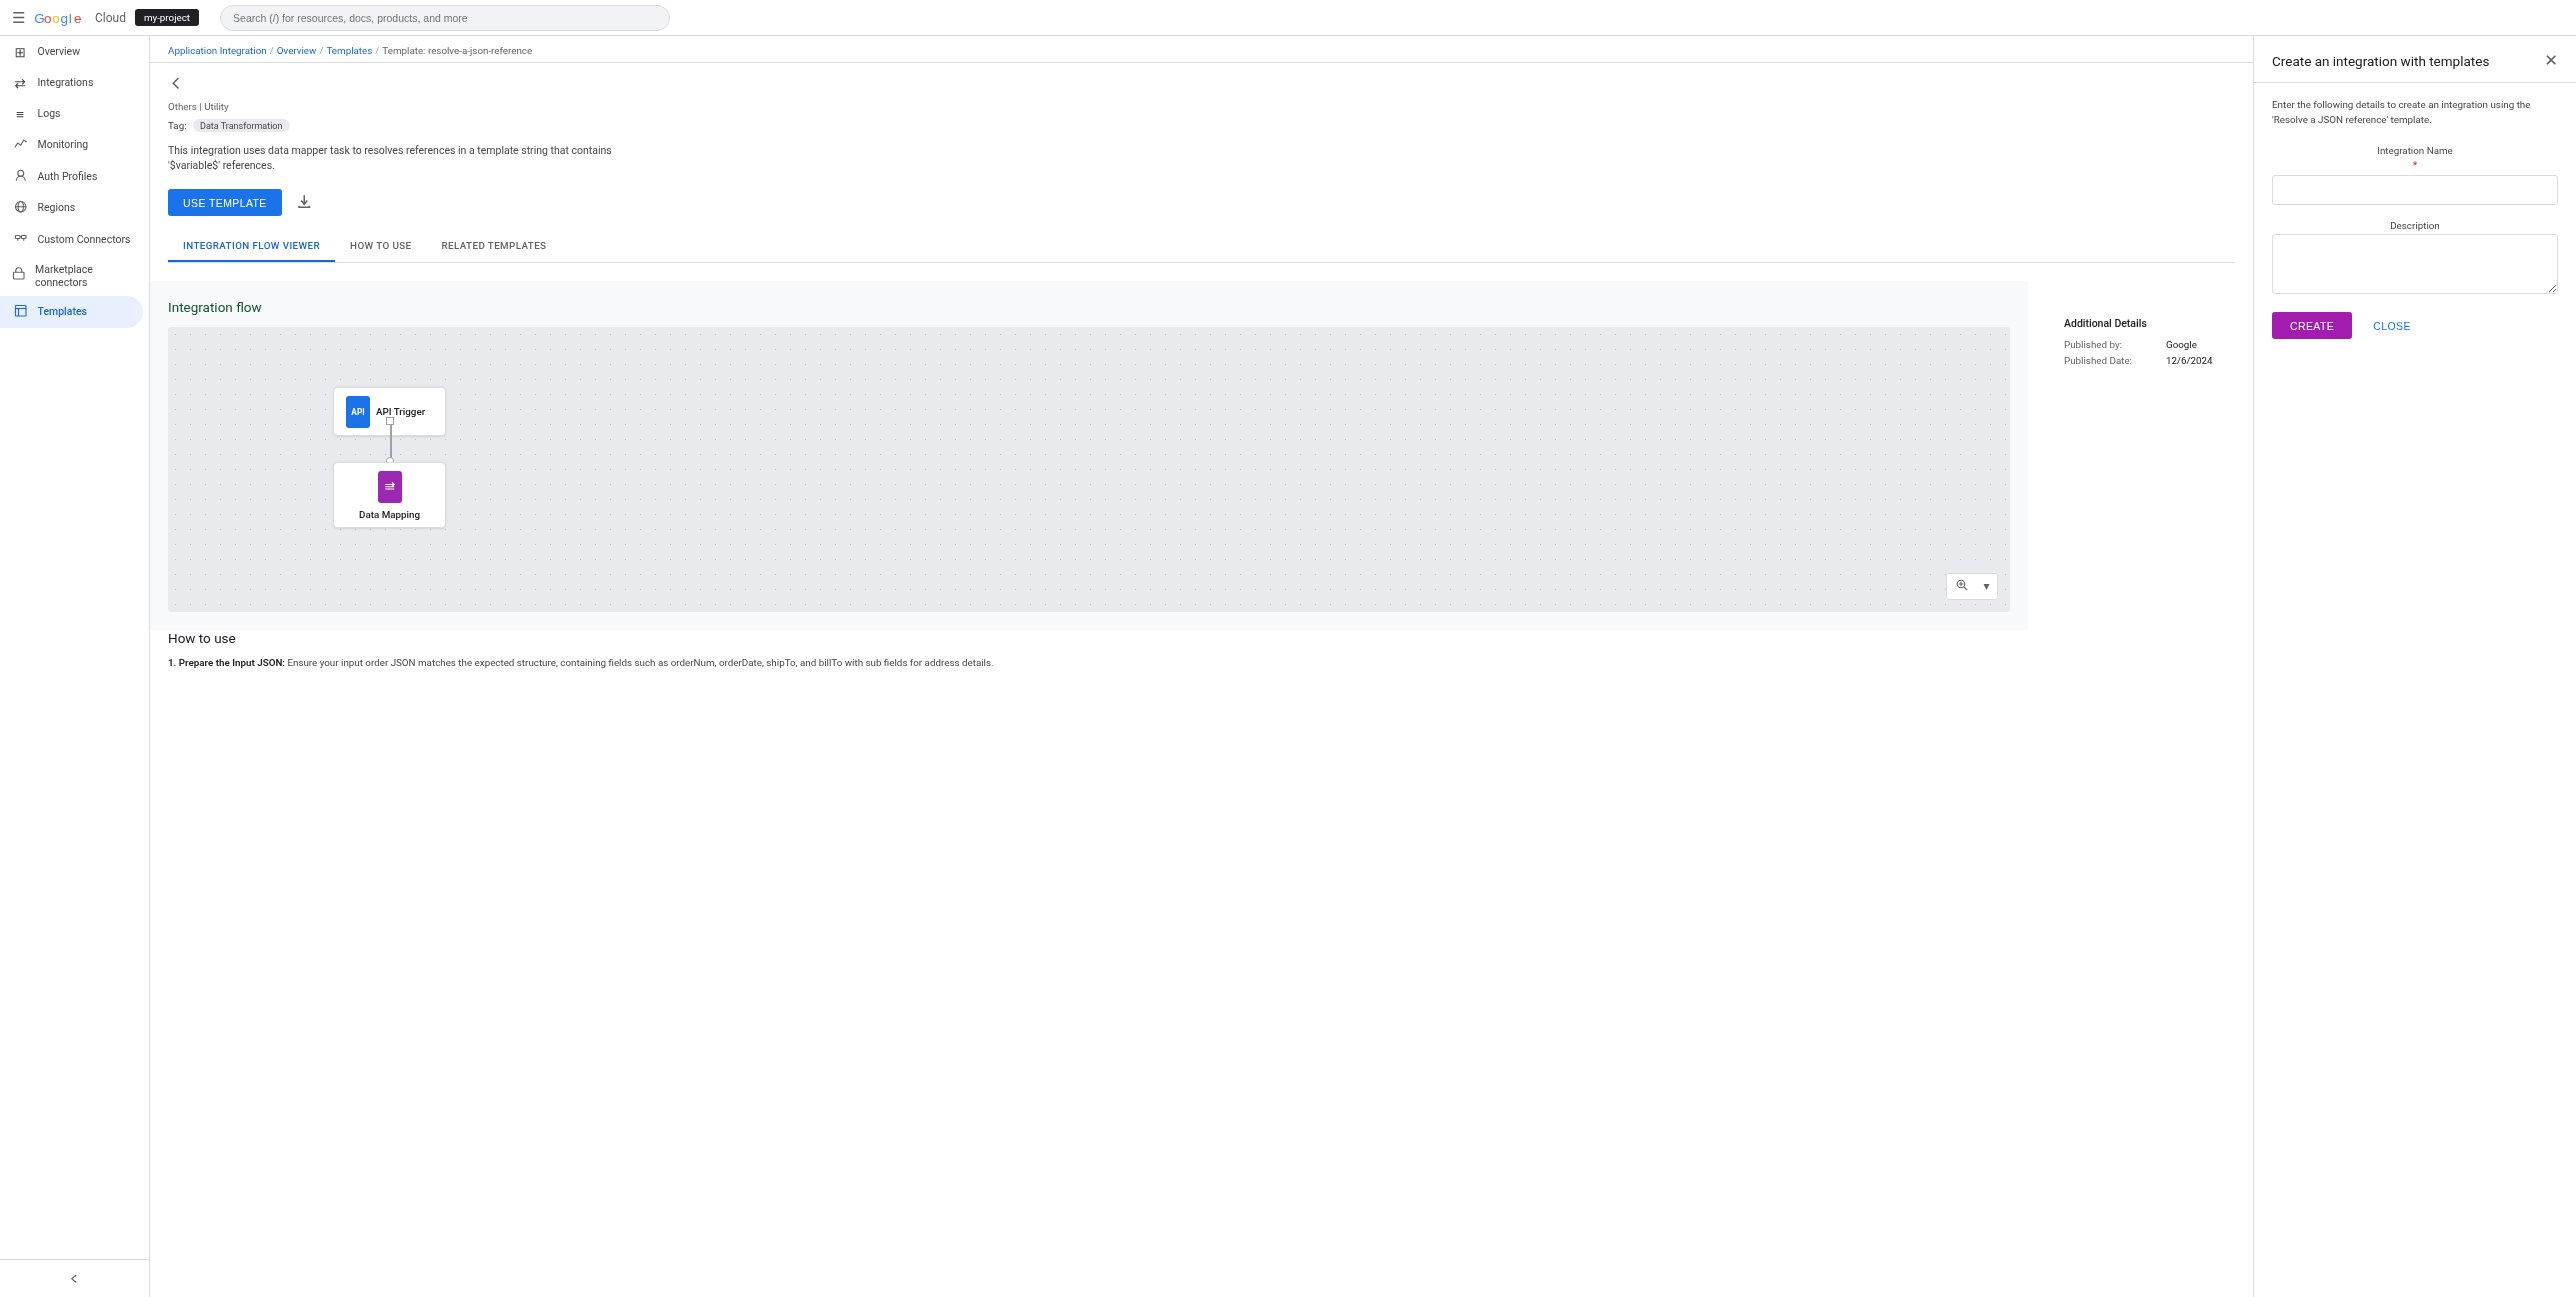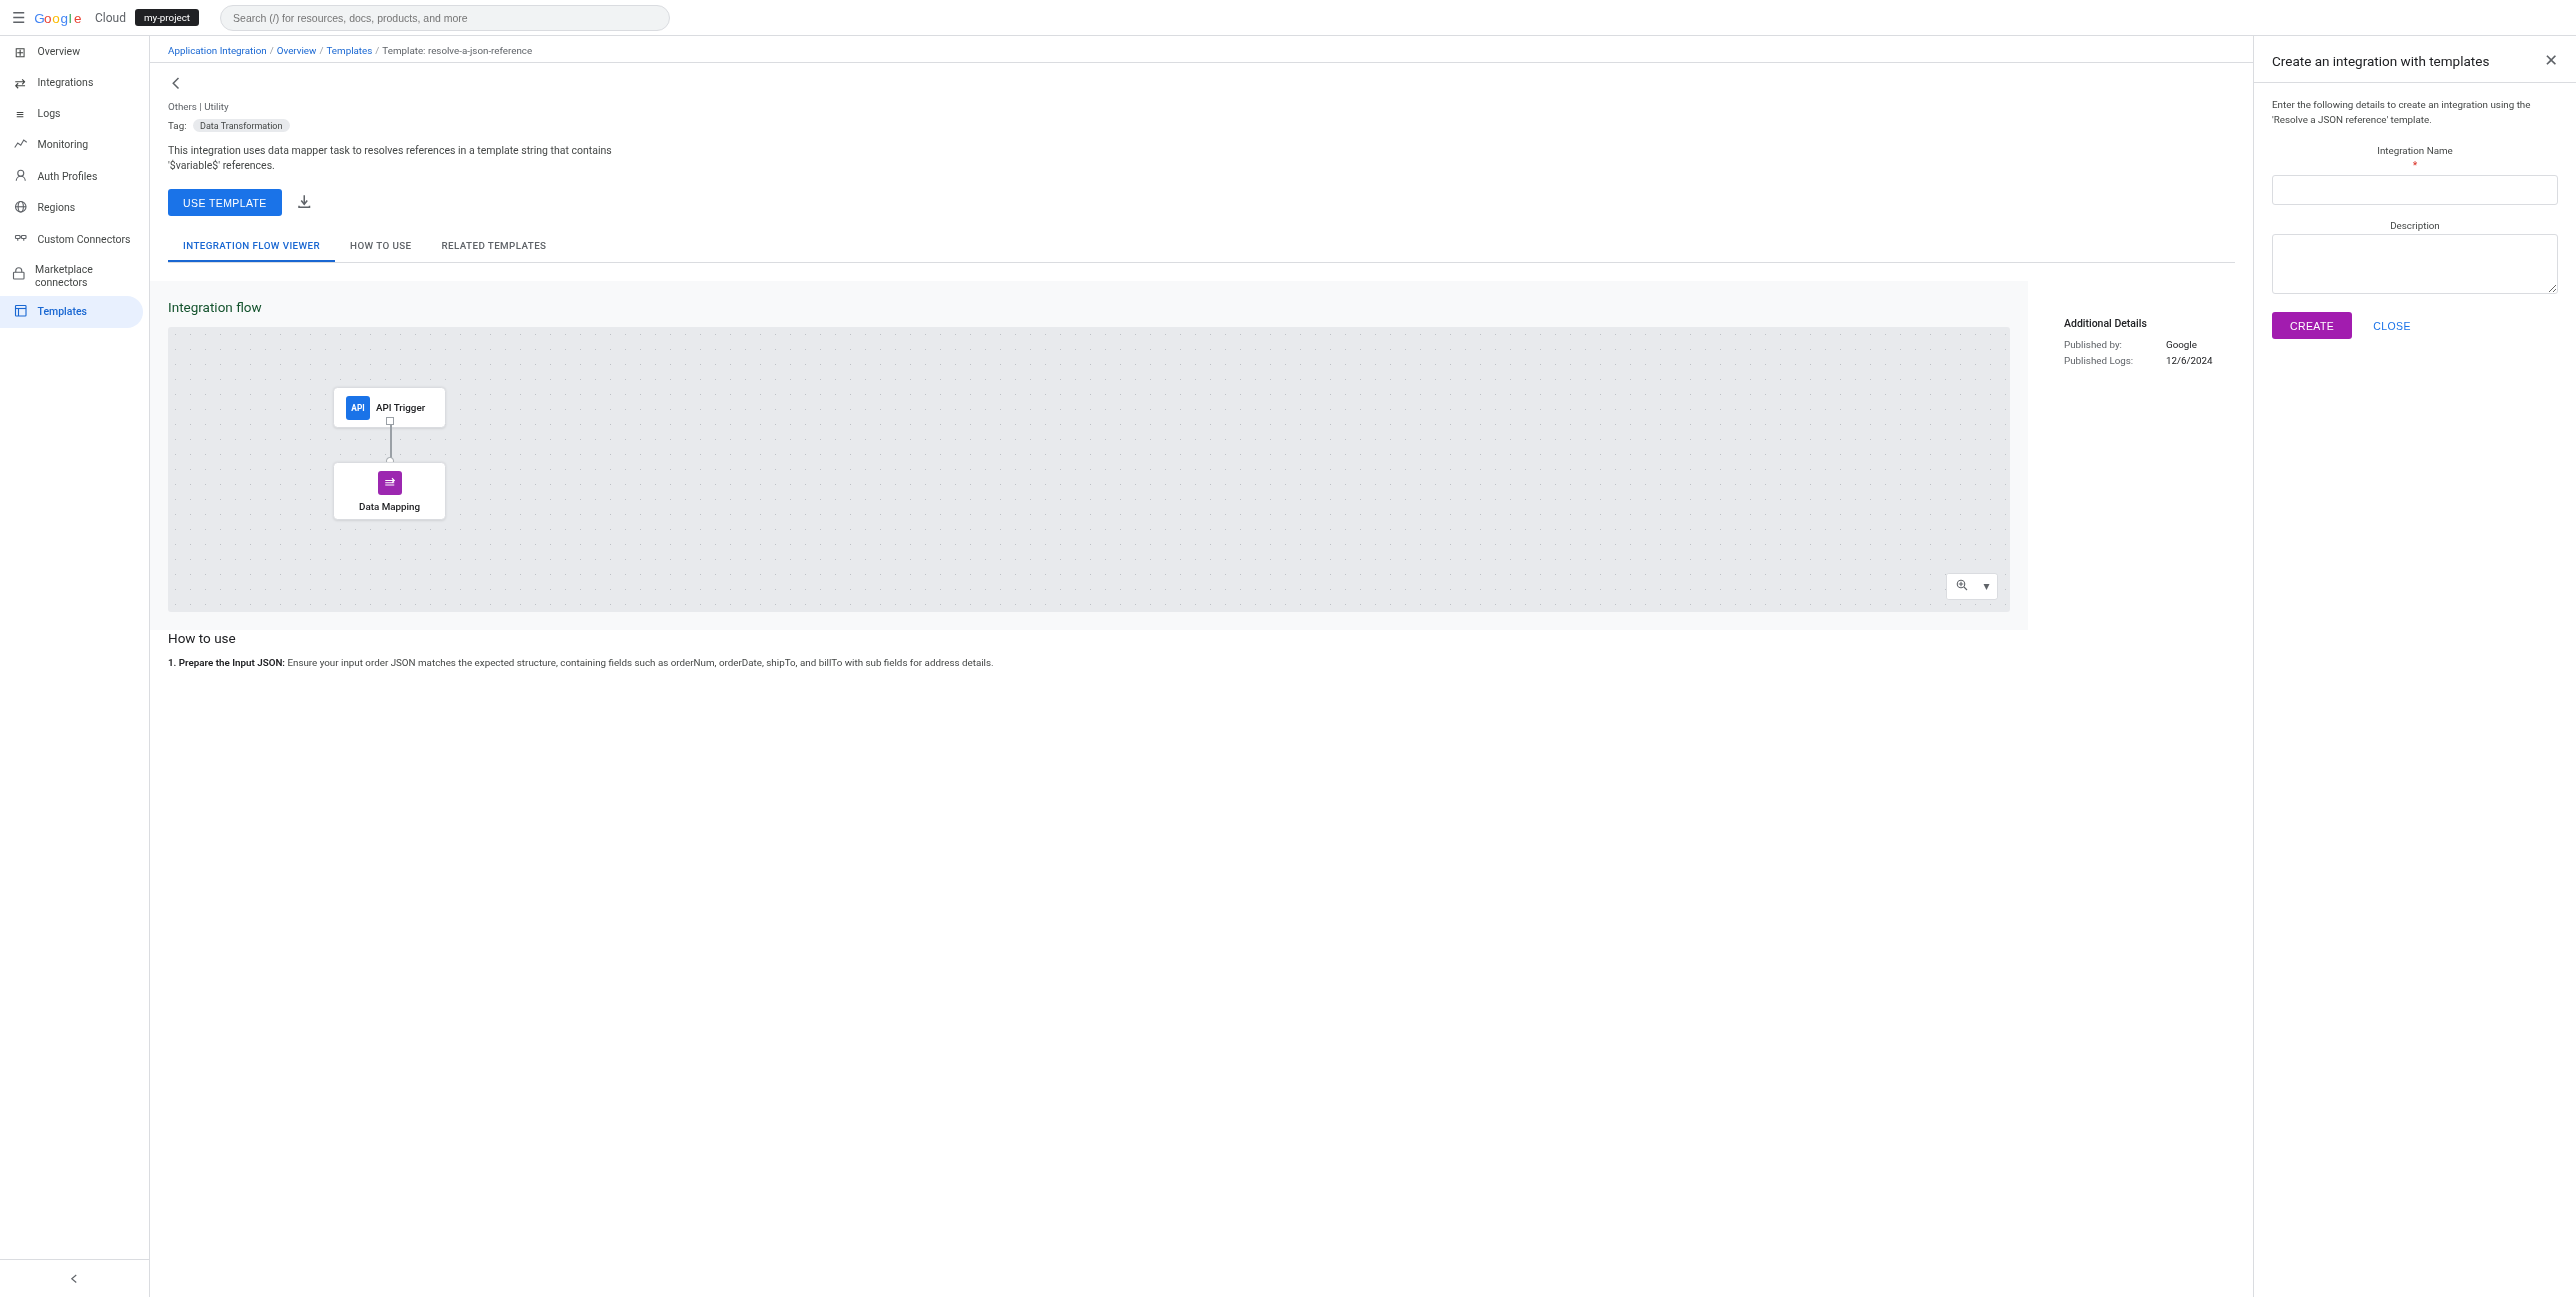--- a/index.html
+++ b/index.html
@@ -50,21 +50,21 @@
     .tabs { display: flex; border-bottom: 0.8px solid #dadce0; margin-bottom: 0; }
     .tab { padding: 9px 15px; font-size: 9.8px; font-weight: 500; color: #5f6368; cursor: pointer; letter-spacing: 0.4px; border-bottom: 2.3px solid transparent; }
     .tab.active { color: #1967d2; border-bottom: 2.3px solid #1967d2; }
 
     
     .flow-area { padding: 18px; background: #f8f9fa; min-height: 225px; position: relative; }
     .flow-title { font-size: 13.5px; font-weight: 400; color: #14532d; margin-bottom: 12px; }
     .flow-canvas { background: #e8eaed; border-radius: 3px; min-height: 285px; position: relative; overflow: hidden; }
     .flow-dotted { background-image: radial-gradient(circle, #bdc1c6 0.8px, transparent 0.8px); background-size: 15px 15px; width: 100%; height: 285px; position: relative; }
     .flow-node { position: absolute; background: #fff; border: 0.8px solid #dadce0; border-radius: 4.5px; display: flex; align-items: center; gap: 6px; padding: 7.5px 12px; font-size: 9.8px; font-weight: 500; color: #202124; box-shadow: 0 0.8px 2.3px rgba(0,0,0,0.1); min-width: 113px; }
-    .flow-node-icon { width: 24px; height: 24px; background: #1a73e8; border-radius: 3px; display: flex; align-items: center; justify-content: center; color: #fff; font-size: 8.3px; font-weight: 700; flex-shrink: 0; }
+    .flow-node-icon { width: 24px; height: 32px; background: #1a73e8; border-radius: 3px; display: flex; align-items: center; justify-content: center; color: #fff; font-size: 8.3px; font-weight: 700; flex-shrink: 0; }
     .flow-node-icon.mapping { background: #9c27b0; }
     .flow-zoom { position: absolute; bottom: 12px; right: 12px; display: flex; align-items: center; gap: 0; background: #fff; border: 0.8px solid #dadce0; border-radius: 3px; overflow: hidden; }
     .flow-zoom-btn { border: none; background: #fff; padding: 4.5px 7.5px; cursor: pointer; color: #5f6368; font-size: 12px; }
 
     
     .additional-details { padding: 18px; background: #fff; }
     .additional-details h4 { font-size: 10.5px; font-weight: 500; color: #202124; margin-bottom: 9px; }
     .detail-row { display: flex; gap: 12px; margin-bottom: 4.5px; font-size: 9.8px; }
     .detail-label { color: #5f6368; width: 90px; flex-shrink: 0; }
     .detail-value { color: #202124; }
@@ -295,21 +295,21 @@
       </div>
 
       <div style="width:225px;padding:18px;">
         <div class="additional-details">
           <h4>Additional Details</h4>
           <div class="detail-row">
             <span class="detail-label">Published by:</span>
             <span class="detail-value">Google</span>
           </div>
           <div class="detail-row">
-            <span class="detail-label">Published Logs:</span>
+            <span class="detail-label">Published Date:</span>
             <span class="detail-value">12/6/2024</span>
           </div>
         </div>
       </div>
     </div>
   </div>
 
   <div class="side-panel">
     <div class="panel-header">
       <span class="panel-title">Create an integration with templates</span>

